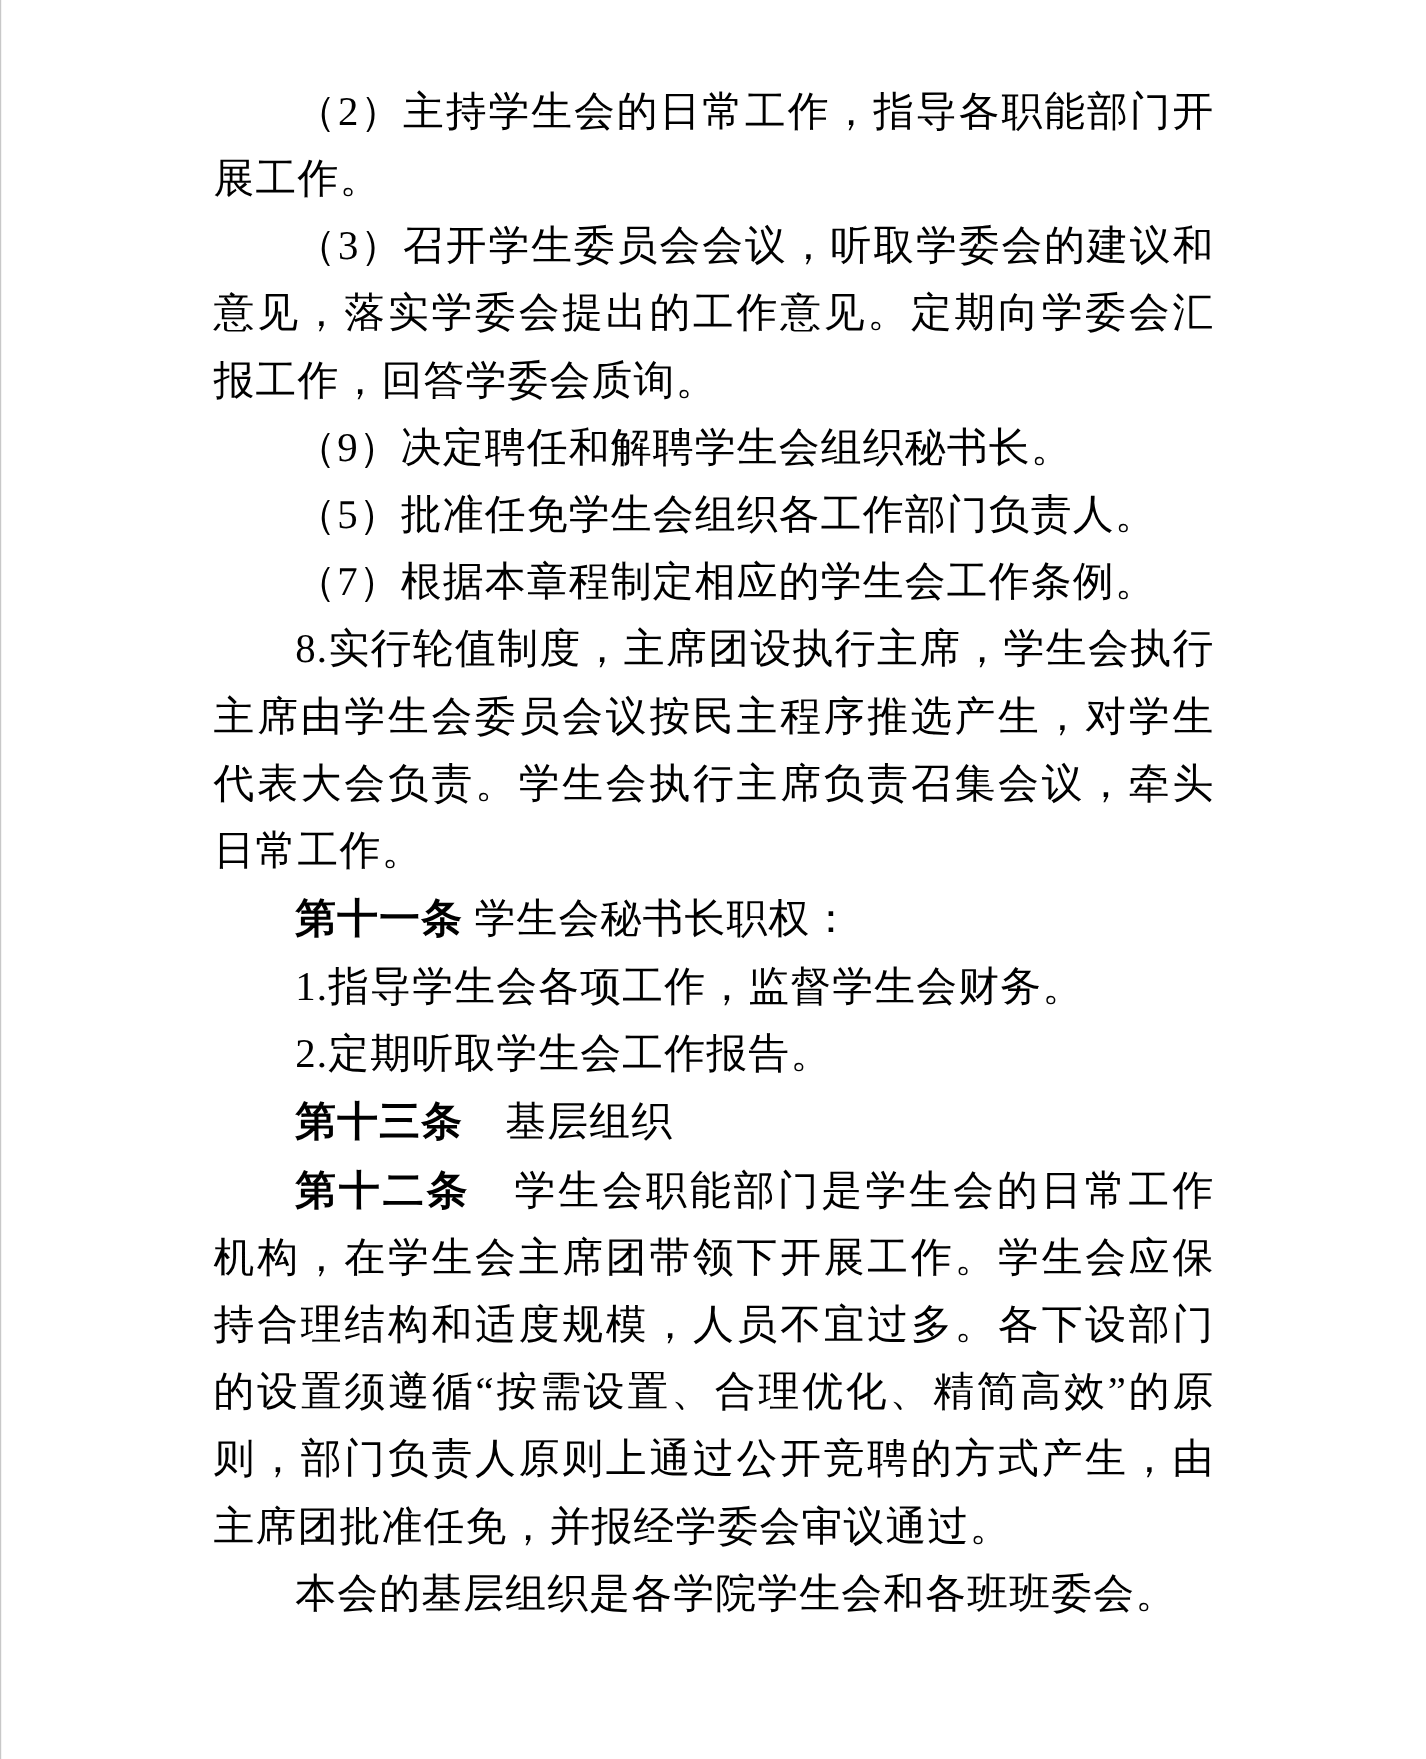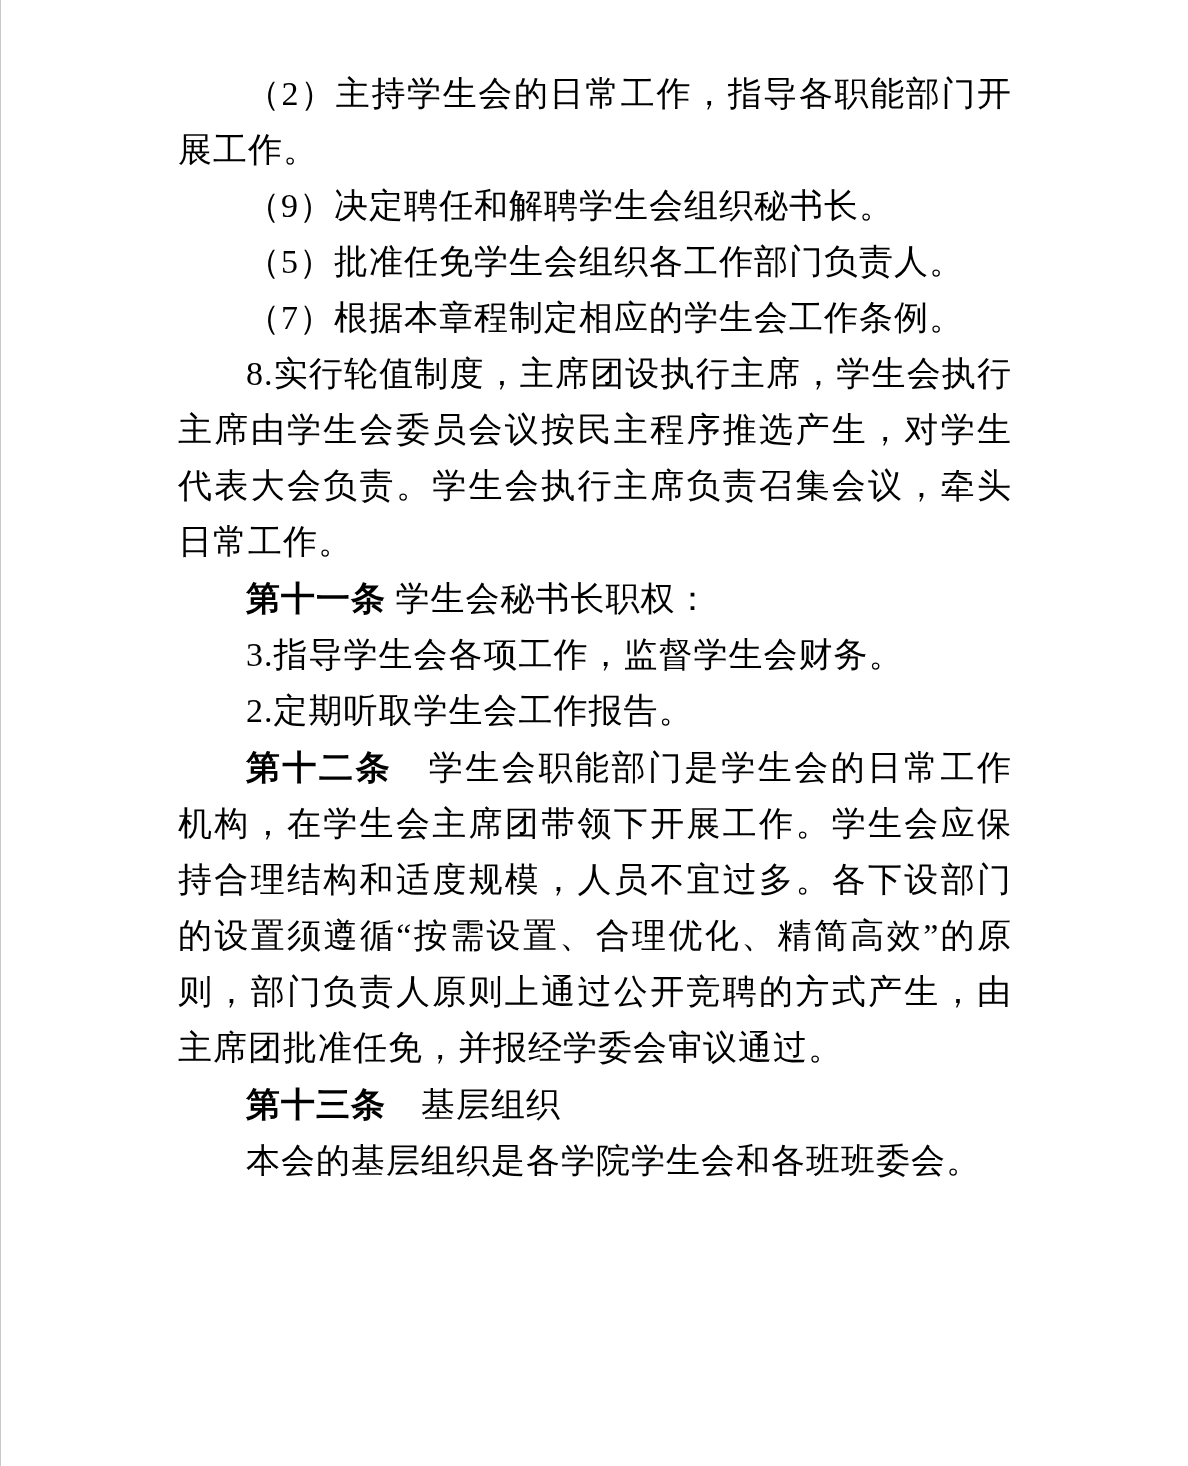--- a/index.html
+++ b/index.html
@@ -37,23 +37,24 @@
   .article-num {
     font-weight: bold;
     font-family: "Liberation Sans", "DejaVu Sans", sans-serif;
   }
 </style>
 </head>
 <body>
 
 <div class="doc" id="doc">
     <p class="para"><span>（2）主持学生会的日常工作，指导各职能部门开展工作。</span></p>
+    <p class="para"><span>（3）召开学生委员会会议，听取学委会的建议和意见，落实学委会提出的工作意见。定期向学委会汇报工作，回答学委会质询。</span></p>
     <p class="para"><span>（9）决定聘任和解聘学生会组织秘书长。</span></p>
     <p class="para"><span>（5）批准任免学生会组织各工作部门负责人。</span></p>
     <p class="para"><span>（7）根据本章程制定相应的学生会工作条例。</span></p>
     <p class="para"><span>8.实行轮值制度，主席团设执行主席，学生会执行主席由学生会委员会议按民主程序推选产生，对学生代表大会负责。学生会执行主席负责召集会议，牵头日常工作。</span></p>
     <p class="para"><span class="article-num">第十一条</span><span> 学生会秘书长职权：</span></p>
-    <p class="para"><span>3.指导学生会各项工作，监督学生会财务。</span></p>
+    <p class="para"><span>1.指导学生会各项工作，监督学生会财务。</span></p>
     <p class="para"><span>2.定期听取学生会工作报告。</span></p>
+    <p class="para"><span class="article-num">第十三条</span><span>　基层组织</span></p>
     <p class="para"><span class="article-num">第十二条</span><span>　学生会职能部门是学生会的日常工作机构，在学生会主席团带领下开展工作。学生会应保持合理结构和适度规模，人员不宜过多。各下设部门的设置须遵循“按需设置、合理优化、精简高效”的原则，部门负责人原则上通过公开竞聘的方式产生，由主席团批准任免，并报经学委会审议通过。</span></p>
-    <p class="para"><span class="article-num">第十三条</span><span>　基层组织</span></p>
     <p class="para"><span>本会的基层组织是各学院学生会和各班班委会。</span></p>
   </div>
 
 </body></html>

